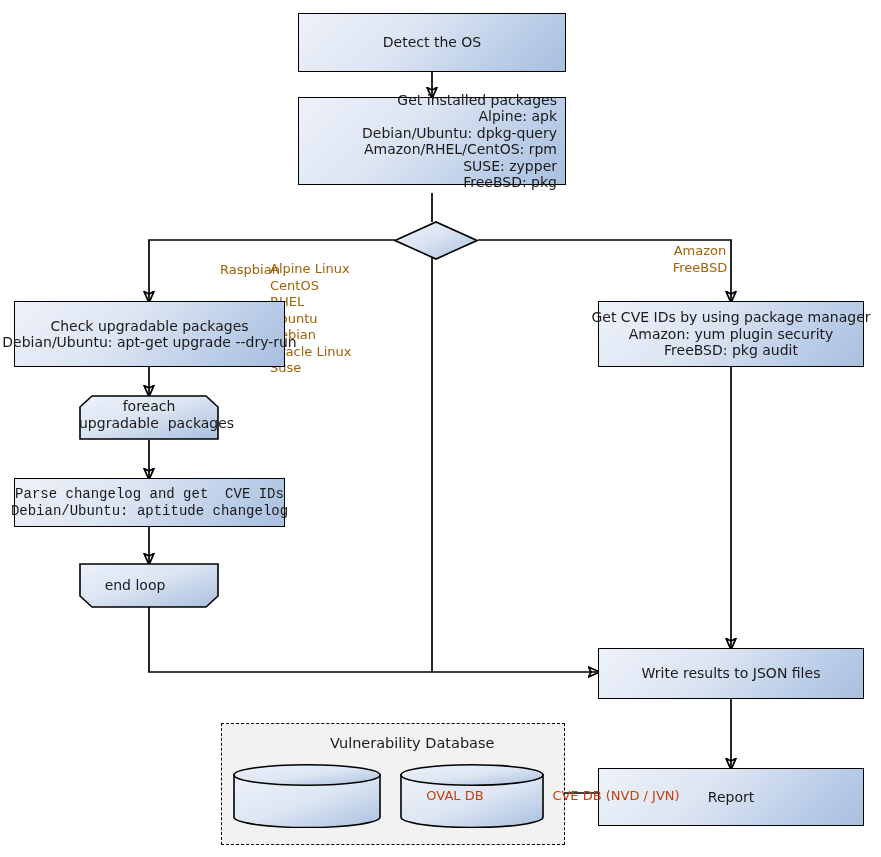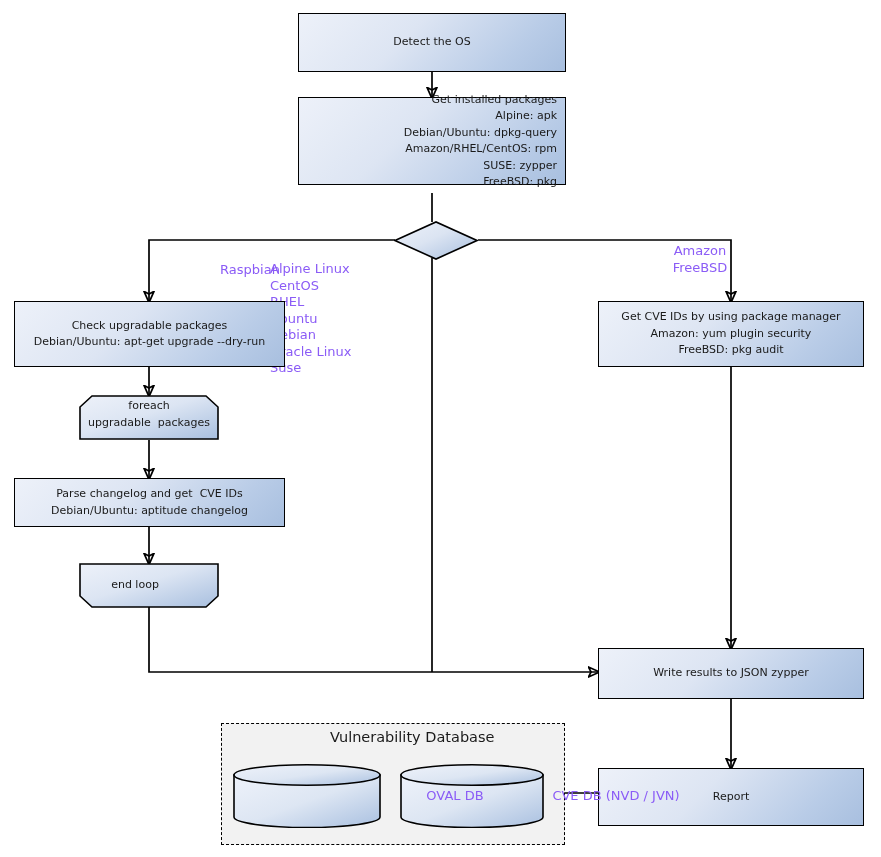--- a/index.html
+++ b/index.html
@@ -20,21 +20,21 @@
   }
   
   .node {
     position: absolute;
     box-sizing: border-box;
     display: flex;
     align-items: center;
     justify-content: center;
     text-align: center;
     color: #1a1a1a;
-    font-size: 11px;
+    font-size: 14px;
     line-height: 16.5px;
     white-space: pre;
     border: 1.6px solid #000000;
     background: linear-gradient(135deg, #edf1f9 0%, #dde5f3 40%, #b9ccE7 78%, #a8bfdf 100%);
   }
   .node .lbl { display: block; }
 
   
   .node.ralign { justify-content: flex-end; text-align: right; padding-right: 8px; }
 
@@ -63,40 +63,41 @@
     position: absolute;
     box-sizing: border-box;
     border: 1.6px dashed #000000;
     background: #f2f2f2;
   }
   .group-title {
     position: absolute;
     font-size: 14.5px;
     color: #1a1a1a;
     white-space: nowrap;
+    margin-top: 6px;
   }
 
   
   .cyl { position: absolute; }
   .cyl-label {
     position: absolute;
     width: 100%;
     text-align: center;
     font-size: 13px;
-    color: #8b5cf6;
+    color: #c2410c;
     z-index: 3;
     white-space: nowrap;
   }
 
   
   .edge-label {
     position: absolute;
     font-size: 13px;
     line-height: 16.5px;
-    color: #8b5cf6;
+    color: #a16207;
     white-space: pre;
   }
   .edge-label.center { text-align: center; }
   .edge-label.right  { text-align: left; }
 
   
   #edges {
     position: absolute;
     left: 0; top: 0;
     width: 881px; height: 857px;
@@ -198,21 +199,21 @@
           <stop offset="45%" stop-color="#dce5f3"></stop>
           <stop offset="100%" stop-color="#a8bfdf"></stop>
         </linearGradient>
       </defs>
       <polygon points="1,44 1,12 13,1 127,1 139,12 139,44" fill="url(#gradForeach)" stroke="#000000" stroke-width="1.6"></polygon>
     </svg>
     <span class="bevel-label lbl">foreach
 upgradable  packages</span>
   </div>
 
-  <div class="node" style="left:14px; top:478px; width:271px; height:49px;">
+  <div class="node" style="left:14px; top:478px; width:271px; height:49px;font-family:Liberation Mono, monospace;">
     <span class="lbl">Parse changelog and get  CVE IDs
 Debian/Ubuntu: aptitude changelog</span>
   </div>
 
   <div class="node bevel-bottom" style="left:79px; top:563px; width:112px; height:45px;">
     <svg class="bevel-svg" width="140" height="45" viewBox="0 0 140 45">
       <defs>
         <linearGradient id="gradEndLoop" x1="0" y1="0" x2="1" y2="1">
           <stop offset="0%" stop-color="#edf1f9"></stop>
           <stop offset="45%" stop-color="#dce5f3"></stop>
@@ -224,21 +225,21 @@
     <span class="bevel-label lbl">end loop</span>
   </div>
 
   <div class="node" style="left:598px; top:301px; width:266px; height:66px;">
     <span class="lbl">Get CVE IDs by using package manager
 Amazon: yum plugin security
 FreeBSD: pkg audit</span>
   </div>
 
   <div class="node" style="left:598px; top:648px; width:266px; height:51px;">
-    <span class="lbl">Write results to JSON zypper</span>
+    <span class="lbl">Write results to JSON files</span>
   </div>
 
   <div class="node" style="left:598px; top:768px; width:266px; height:58px;">
     <span class="lbl">Report</span>
   </div>
 
   <div class="group-box" style="left:221px; top:723px; width:344px; height:122px;">
   </div>
   <div class="group-title" style="left:330px; top:729px; width:240px;">Vulnerability Database</div>
 

